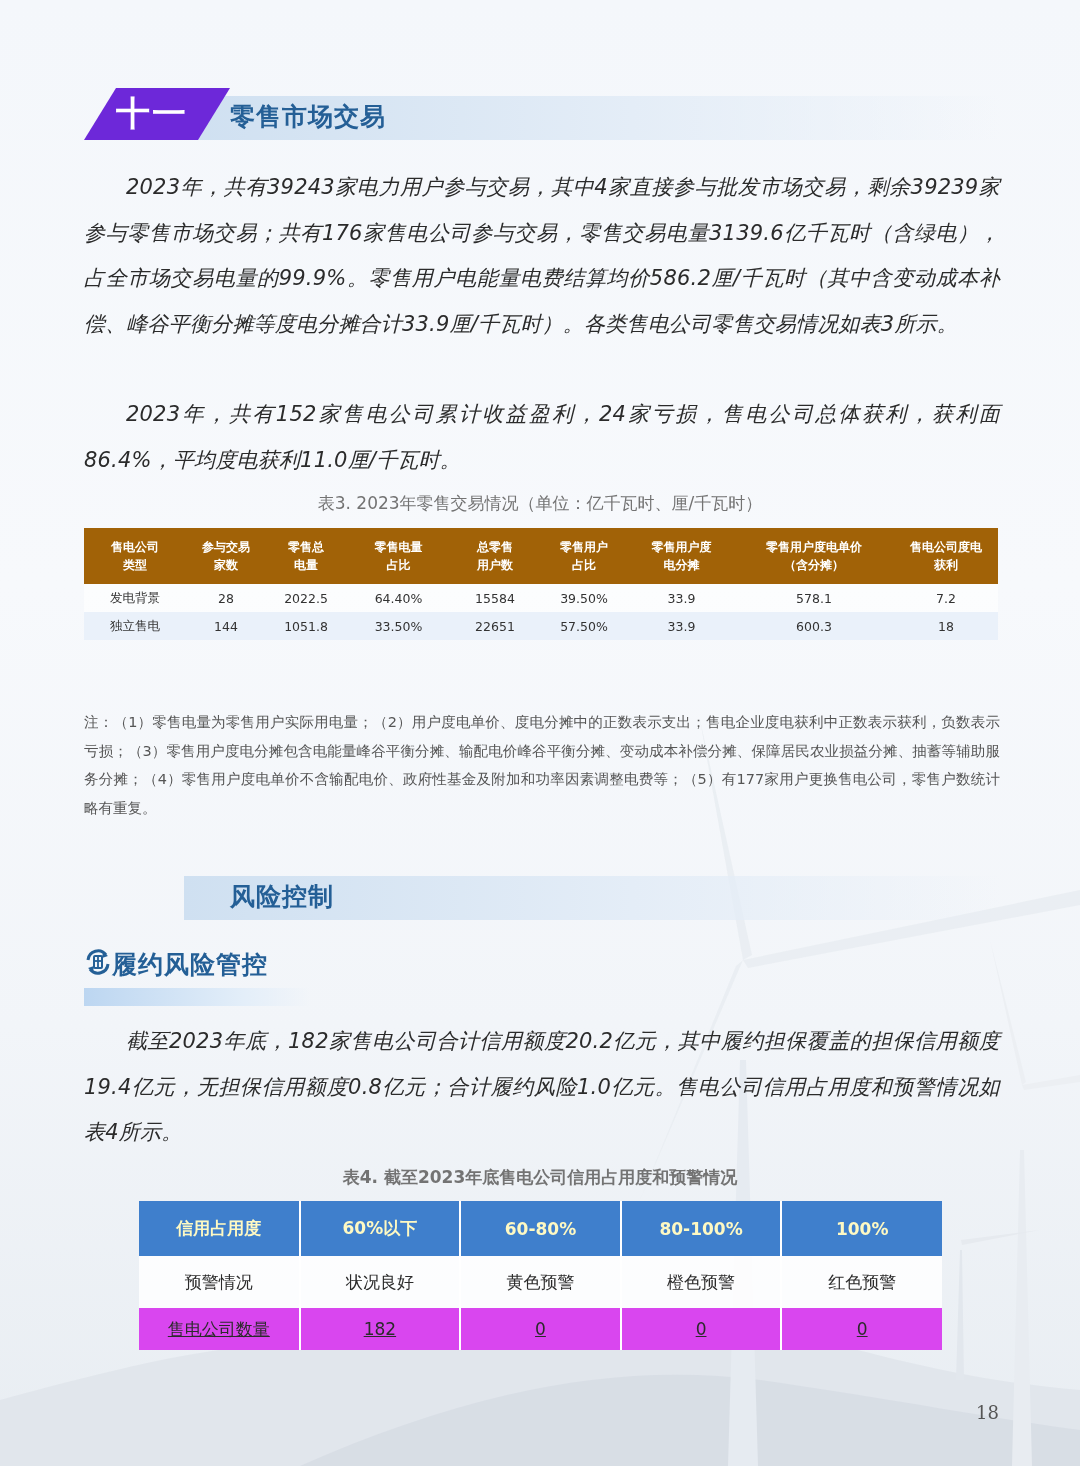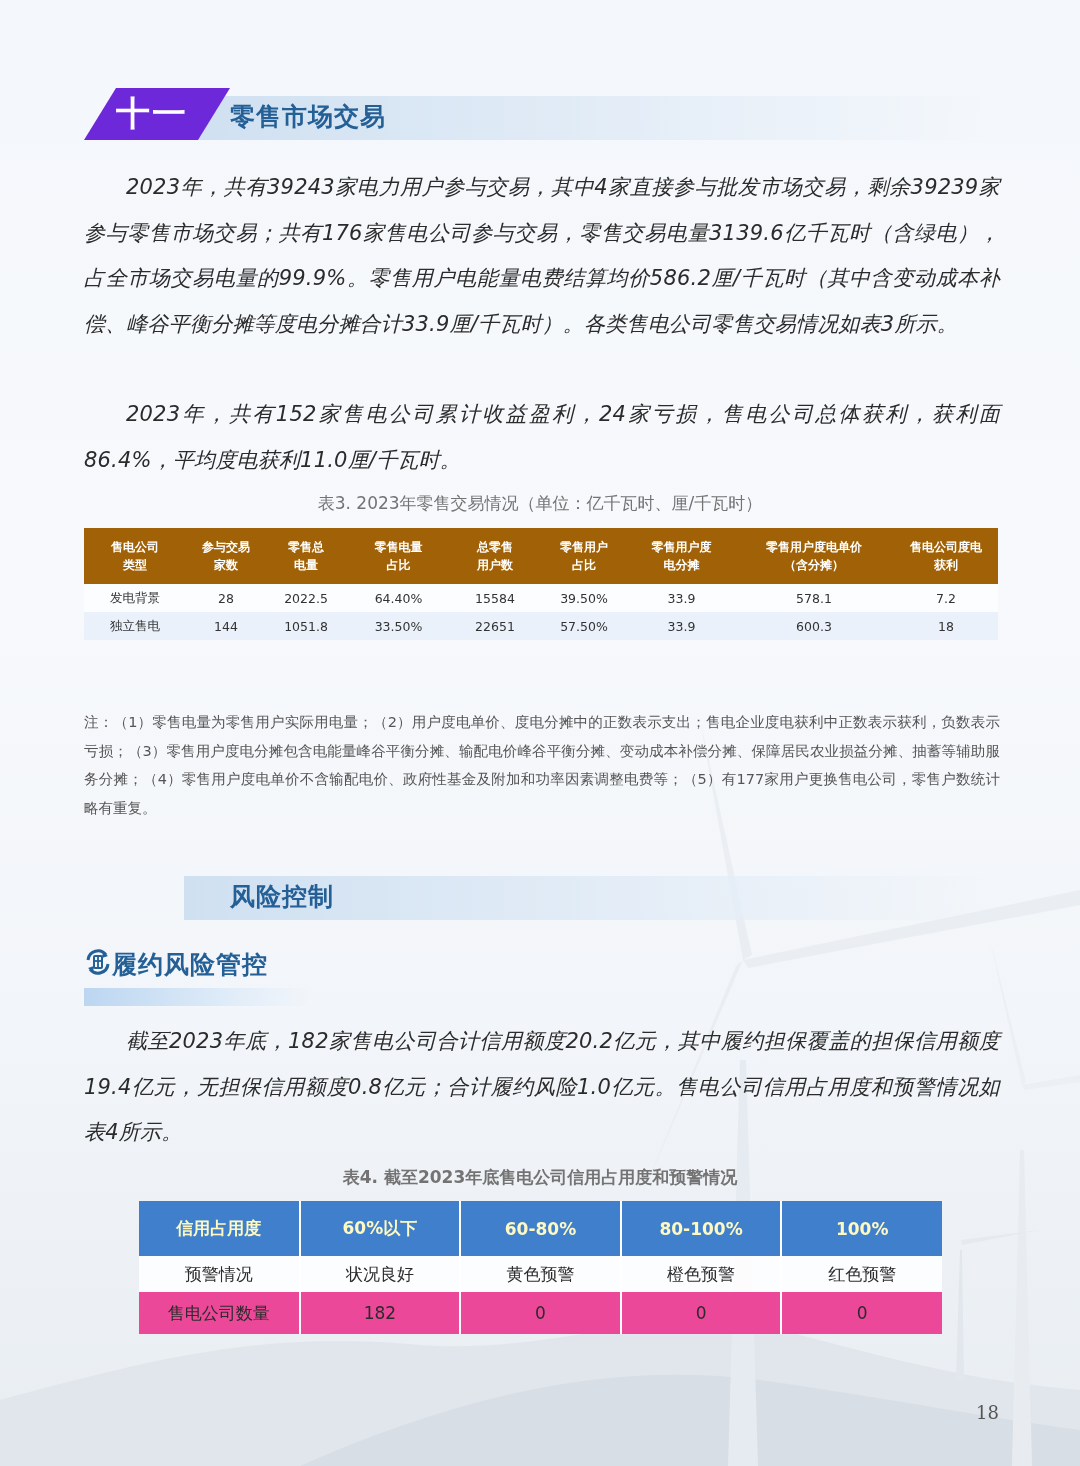--- a/index.html
+++ b/index.html
@@ -94,22 +94,22 @@
     background: #3f7fcc; color: #fef9c3; font-weight: bold;
     height: 55px; font-size: 17px; text-align: center;
     border-right: 2px solid #ffffff;
   }
   .t4 th:last-child { border-right: none; }
   .t4 td {
     height: 42px; font-size: 17px; text-align: center; color: #2b2b2b;
     border-right: 2px solid #ffffff;
   }
   .t4 td:last-child { border-right: none; }
-  .t4 tr.r1 td { background: rgba(255,255,255,0.85); height: 36px; margin-left: 32px; }
-  .t4 tr.r2 td { background: #ec4899; }
+  .t4 tr.r1 td { background: rgba(255,255,255,0.85); height: 52px; margin-left: 32px; }
+  .t4 tr.r2 td { background: #d946ef; text-decoration: underline; }
 
   .page-num {
     position: absolute; left: 976px; top: 1402px;
     font-family: "DejaVu Serif", "Liberation Serif", serif;
     font-size: 18px; color: #555555;
   }
 </style>
 </head>
 <body>
 

